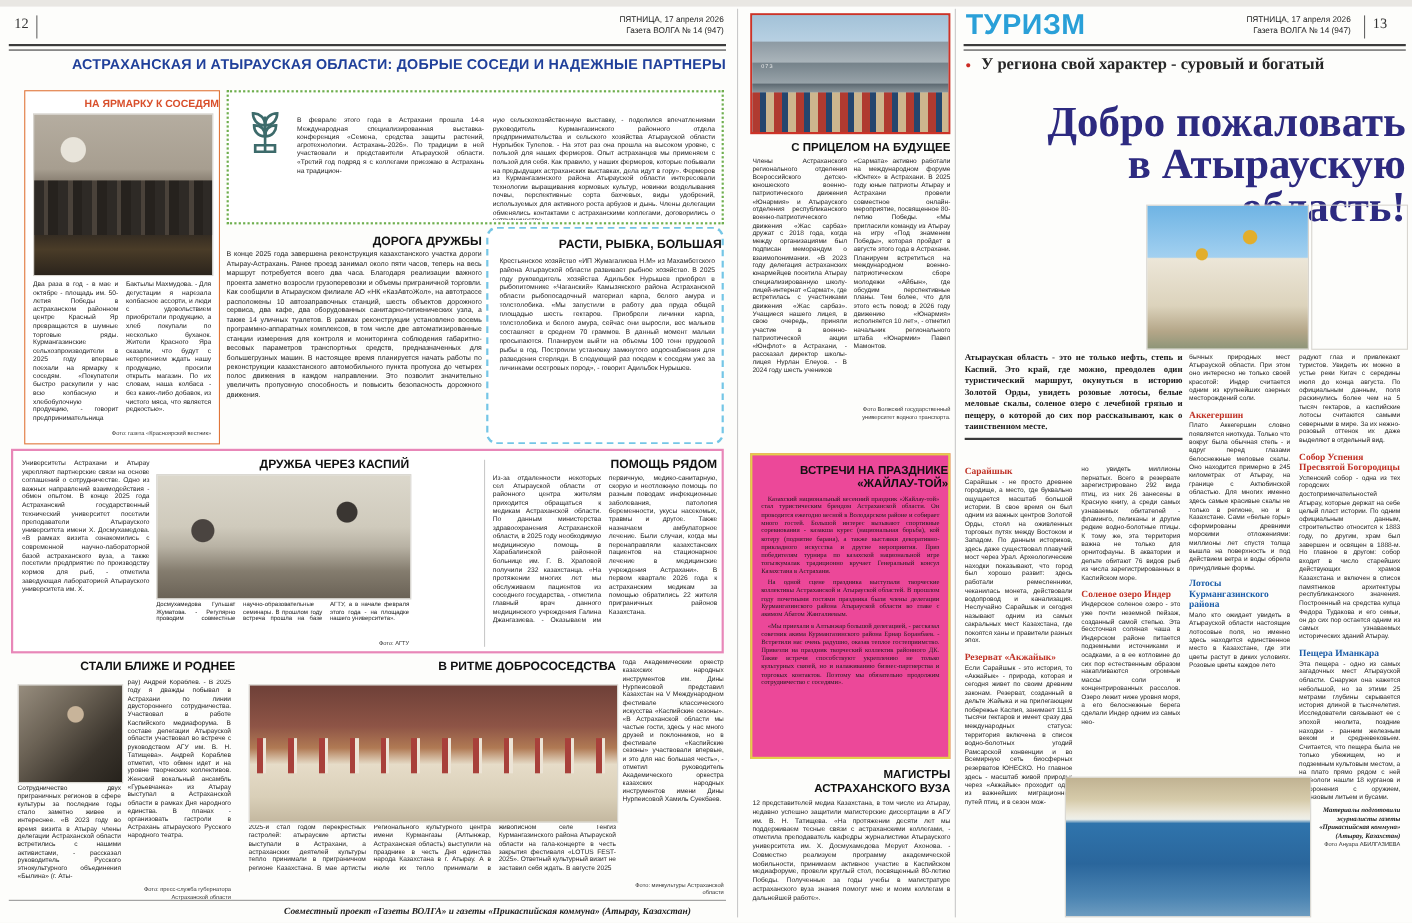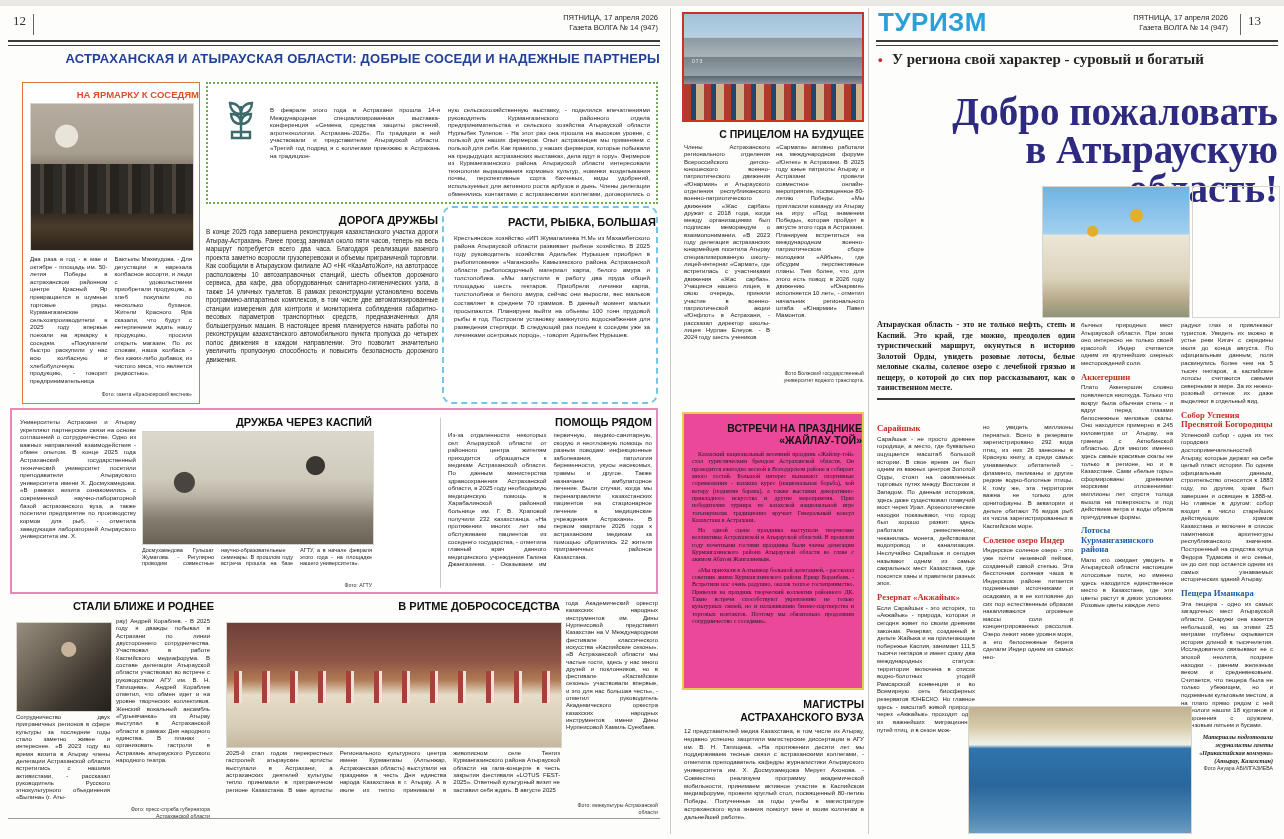--- a/index.html
+++ b/index.html
@@ -138,20 +138,21 @@
   <div class="a body60 just" style="left:116px;top:618px;width:94px;height:186px;">рау) Андрей Кораблев. - В 2025 году я дважды побывал в Астрахани по линии двустороннего сотрудничества. Участвовал в работе Каспийского медиафорума. В составе делегации Атырауской области участвовал во встрече с руководством АГУ им. В. Н. Татищева». Андрей Кораблев отметил, что обмен идет и на уровне творческих коллективов. Женский вокальный ансамбль «Гурьевчанка» из Атырау выступал в Астраханской области в рамках Дня народного единства. В планах - организовать гастроли в Астрахань атырауского Русского народного театра.</div>
   <div class="a credit ctr" style="left:116px;top:806px;width:94px;">Фото: пресс-служба губернатора Астраханской области</div>
 
   <div class="a ctr arttitle" style="left:218px;top:600px;width:342px;">В РИТМЕ ДОБРОСОСЕДСТВА</div>
   <div class="a ph ph-concert" style="left:226px;top:622px;width:334px;height:124px;"></div>
   <div class="a body60 just cols3" style="left:226px;top:750px;width:334px;height:84px;">2025-й стал годом перекрестных гастролей: атырауские артисты выступали в Астрахани, а астраханских деятелей культуры тепло принимали в приграничном регионе Казахстана. В мае артисты Регионального культурного центра имени Курмангазы (Алтынжар, Астраханская область) выступили на празднике в честь Дня единства народа Казахстана в г. Атырау. А в июле их тепло принимали в живописном селе Тенгиз Курмангазинского района Атырауской области на гала-концерте в честь закрытия фестиваля «LOTUS FEST-2025». Ответный культурный визит не заставил себя ждать. В августе 2025</div>
   <div class="a body60 just" style="left:566px;top:600px;width:92px;height:200px;">года Академический оркестр казахских народных инструментов им. Дины Нурпеисовой представил Казахстан на V Международном фестивале классического искусства «Каспийские сезоны». «В Астраханской области мы частые гости, здесь у нас много друзей и поклонников, но в фестивале «Каспийские сезоны» участвовали впервые, и это для нас большая честь», - отметил руководитель Академического оркестра казахских народных инструментов имени Дины Нурпеисовой Хамиль Суекбаев.</div>
   <div class="a credit ctr" style="left:566px;top:802px;width:92px;">Фото: минкультуры Астраханской области</div>
 
   <div class="a thinrule" style="left:8px;top:818px;width:652px;"></div>
+  <div class="a footer12 ctr" style="left:40px;top:823px;width:588px;">Совместный проект «Газеты ВОЛГА» и газеты «Прикаспийская коммуна» (Атырау, Казахстан)</div>
 
   <div class="a vline" style="left:670px;top:8px;height:826px;"></div>
   <div class="a vline" style="left:868px;top:8px;height:826px;"></div>
 
   <div class="a" style="left:682px;top:12px;width:182px;height:110px;border:2px solid #cc3328;box-sizing:border-box;">
     <div class="ph ph-ship" style="width:100%;height:100%;border:none;position:relative;">
       <span class="ship-num" style="position:absolute;left:8px;top:44px;">073</span>
     </div>
   </div>
   <div class="a ctr arttitle-sm" style="left:682px;top:128px;width:182px;">С ПРИЦЕЛОМ НА БУДУЩЕЕ</div>

